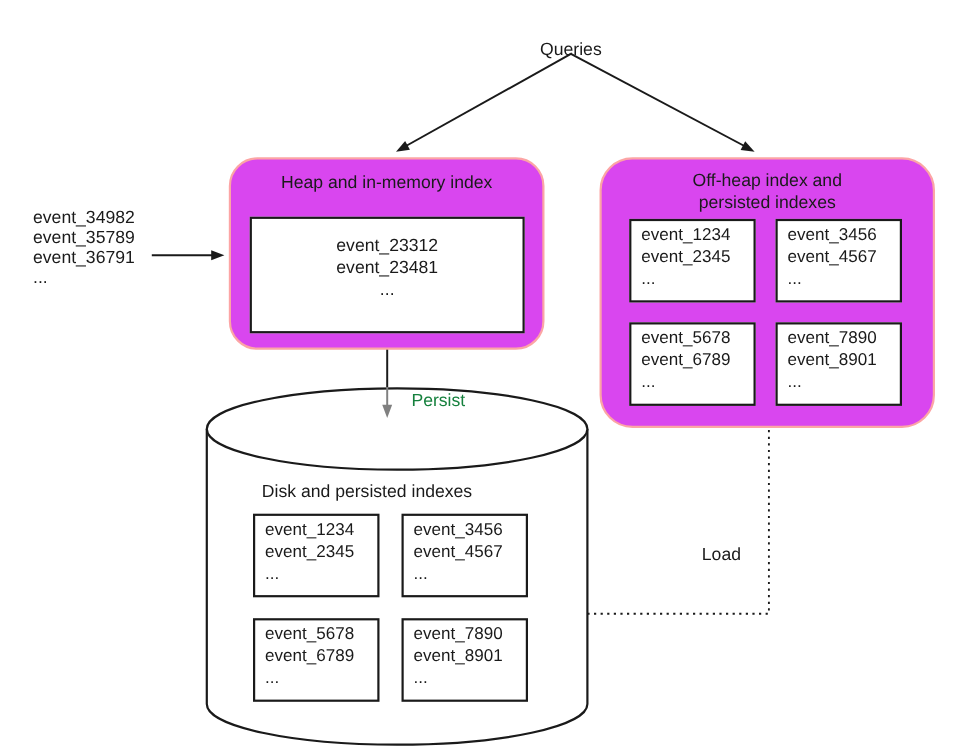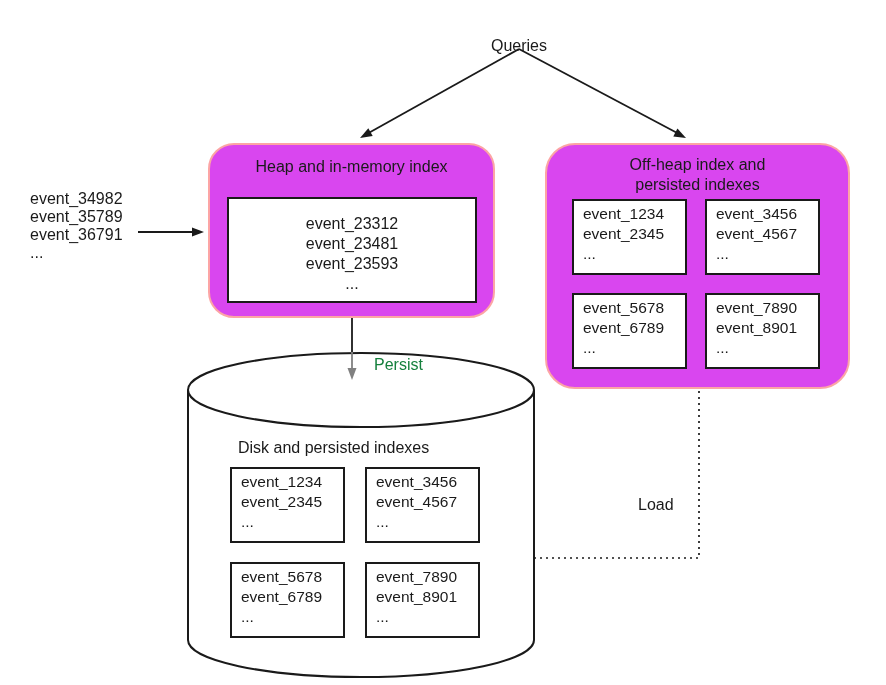--- a/index.html
+++ b/index.html
@@ -84,21 +84,20 @@
     <div>event_35789</div>
     <div>event_36791</div>
     <div>...</div>
   </div>
 
   <div class="round-box" id="heap-box">
     <div class="box-title">Heap and in-memory index</div>
     <div id="heap-inner">
       <div>event_23312</div>
       <div>event_23481</div>
-      <div>event_23593</div>
       <div>...</div>
     </div>
   </div>
 
   <div class="round-box" id="offheap-box">
     <div class="box-title">
       <div>Off-heap index and</div>
       <div>persisted indexes</div>
     </div>
     <div class="ebox" id="ob1">

